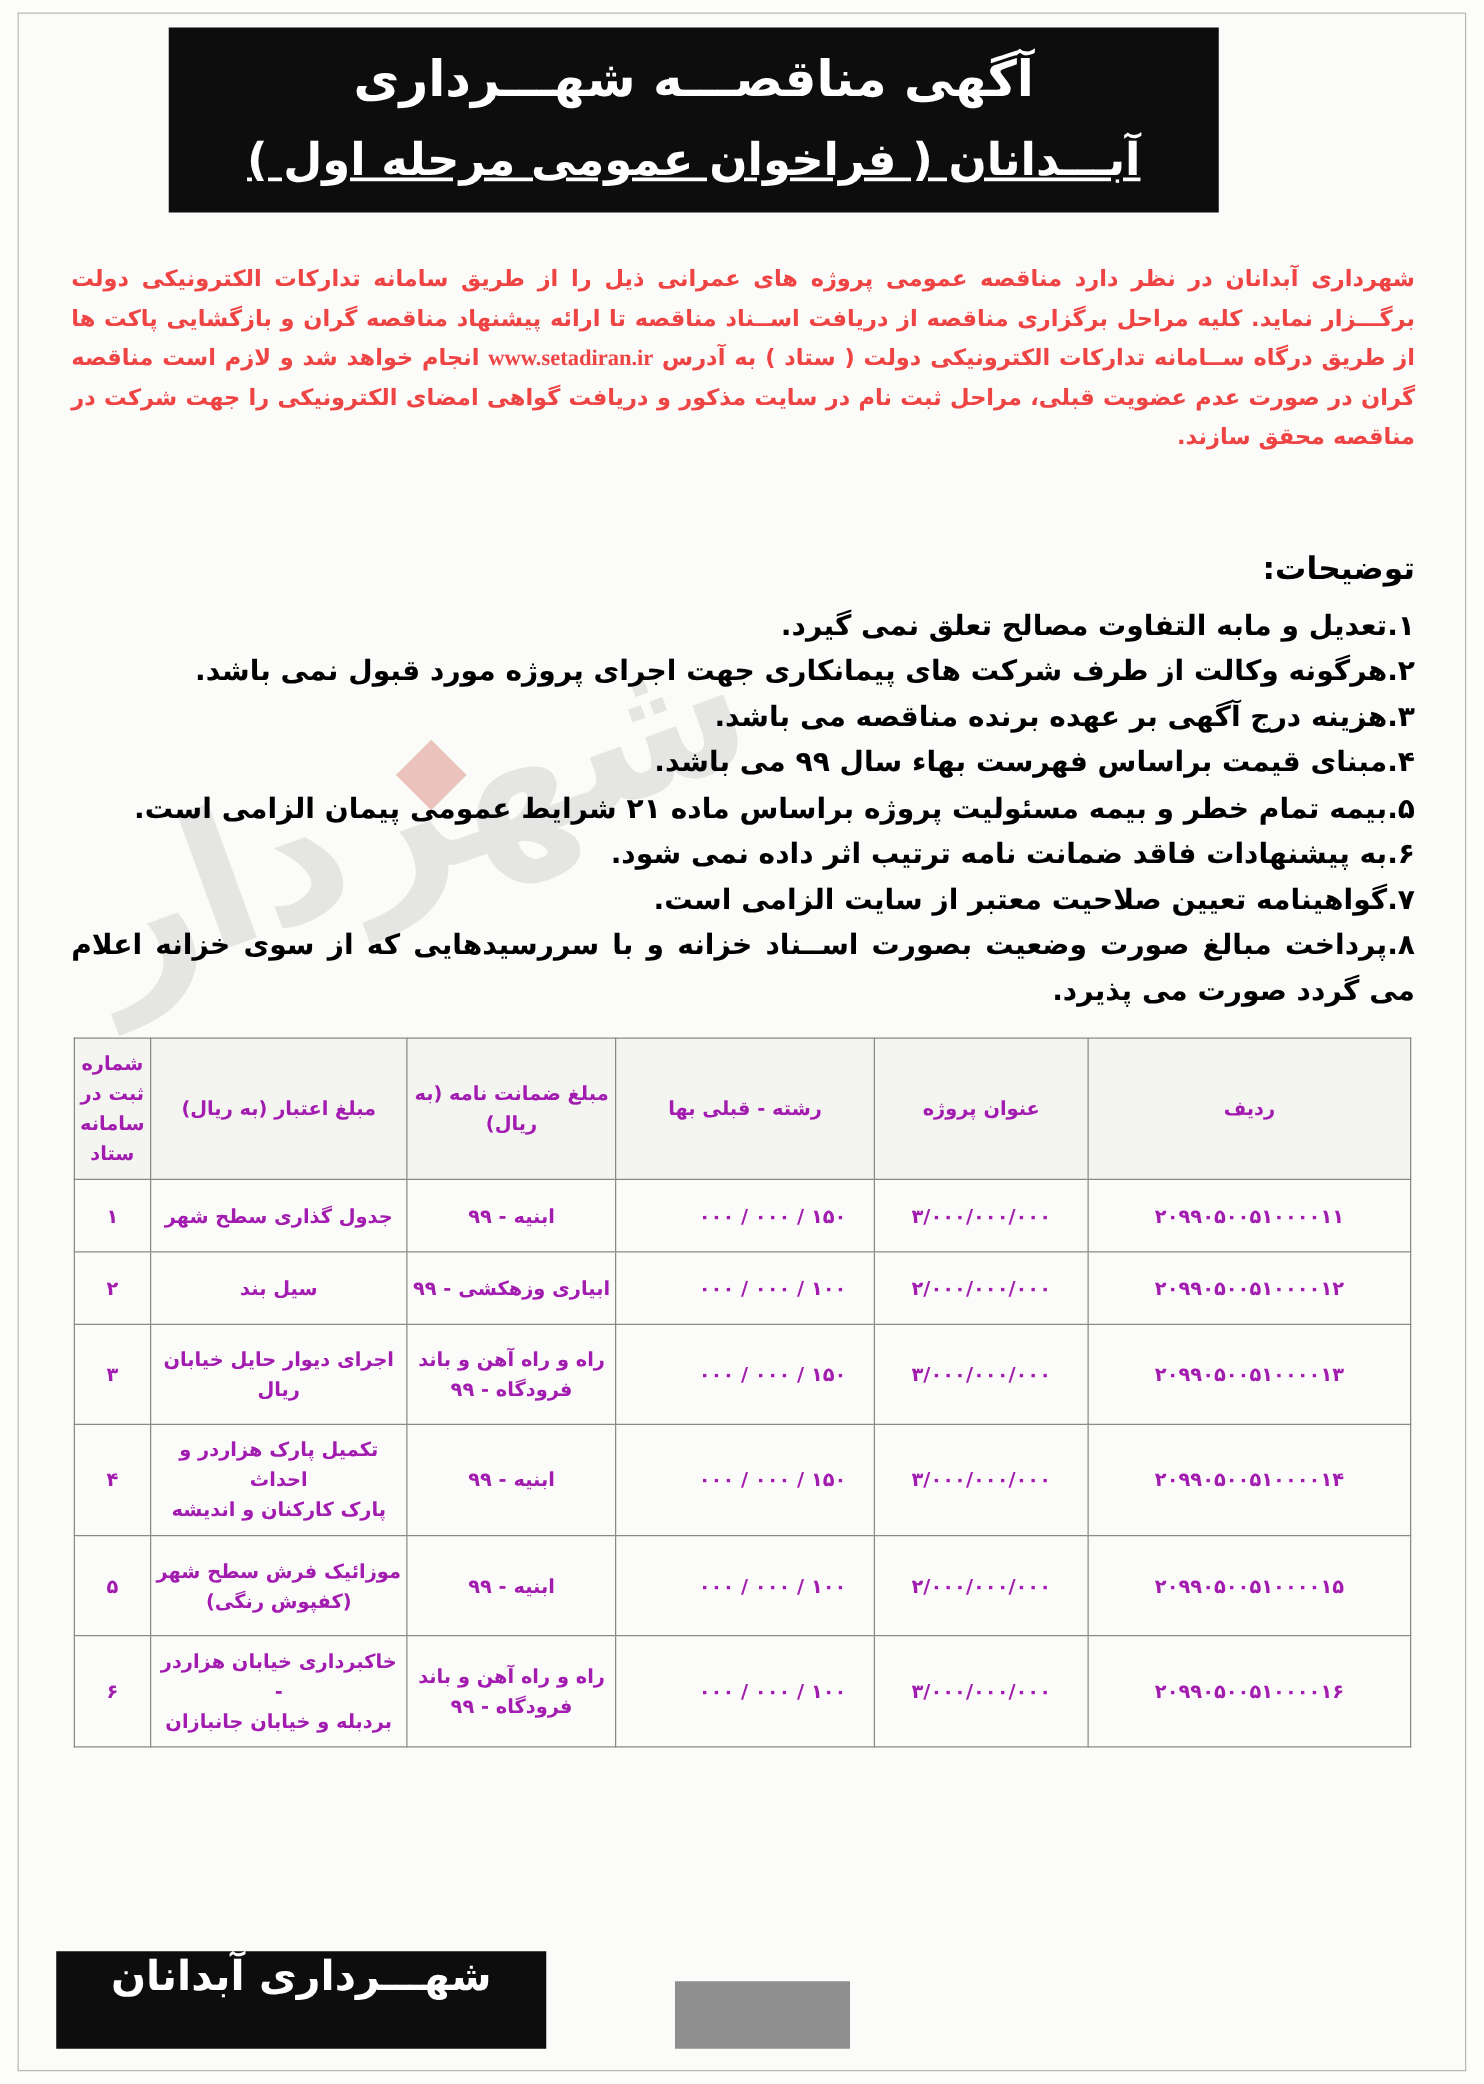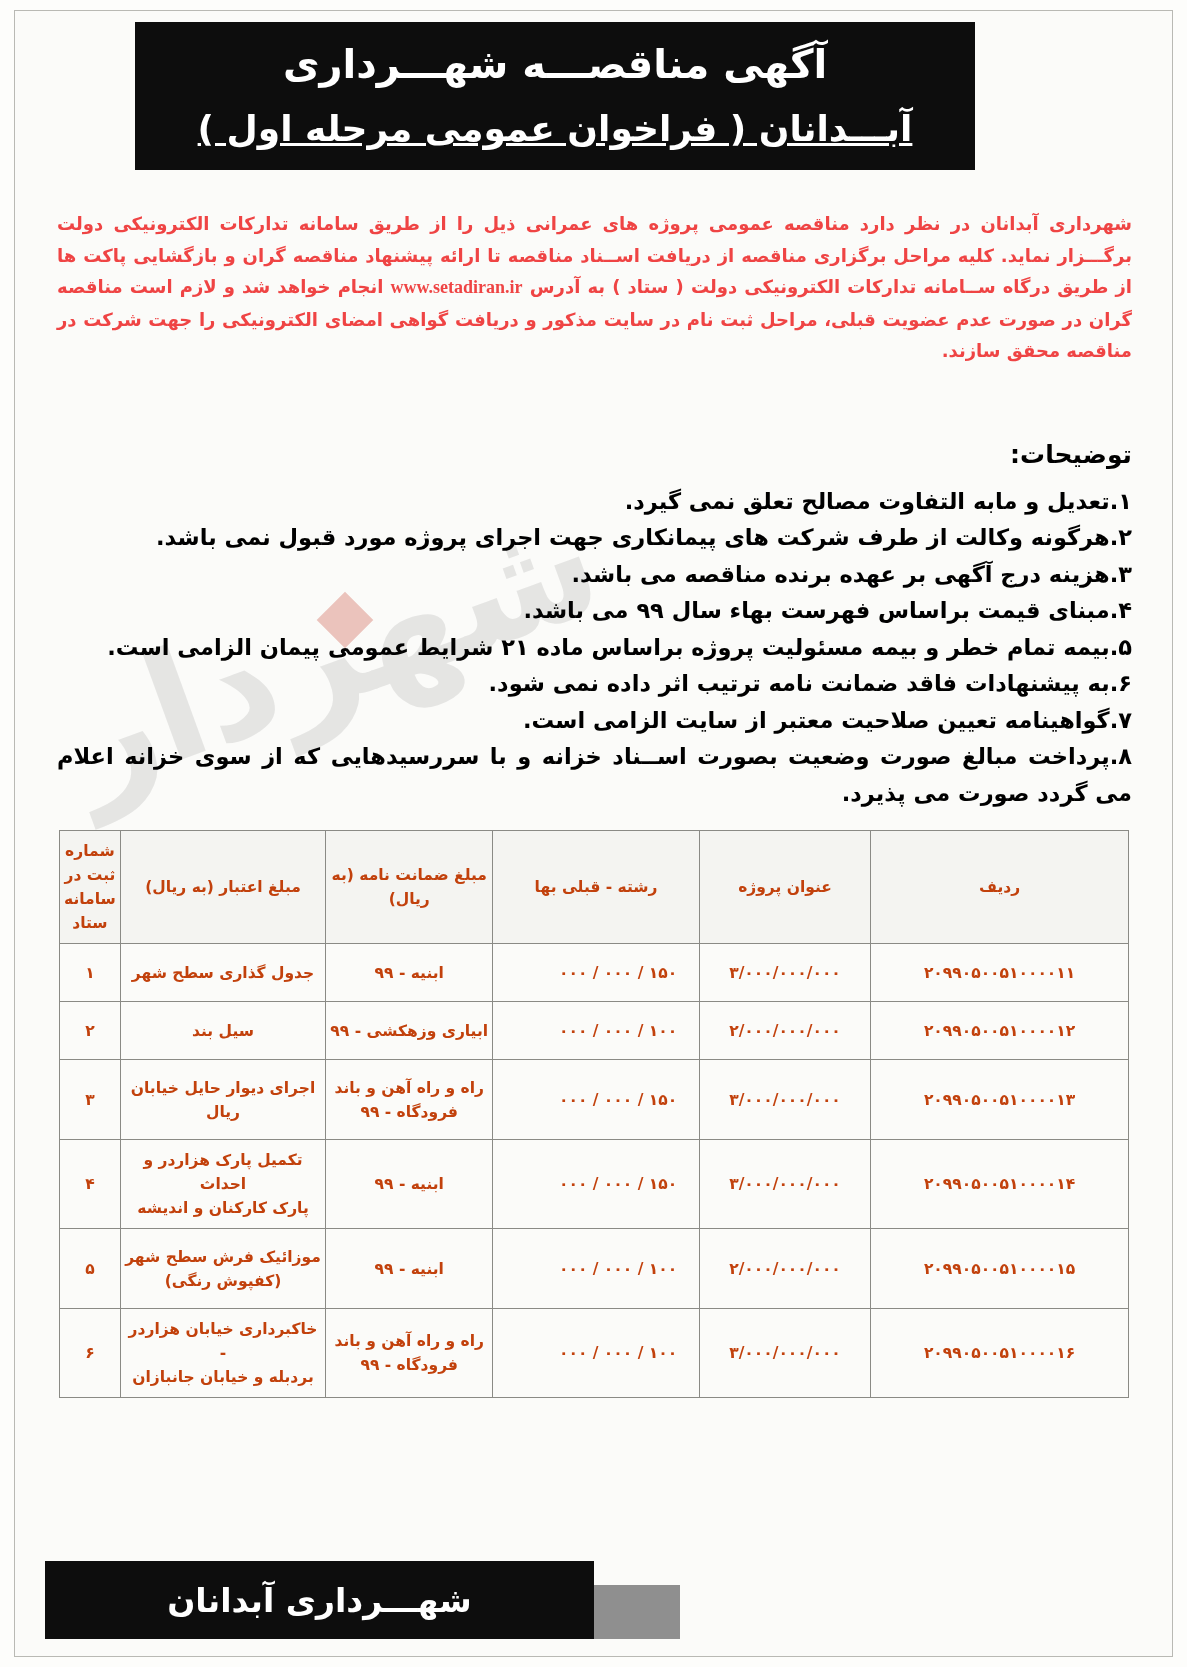--- a/index.html
+++ b/index.html
@@ -140,21 +140,21 @@
     width: 1070px;
     border-collapse: collapse;
     font-size: 15.5px;
     background: transparent;
   }
   table.tender th, table.tender td {
     border: 1px solid #8a8a85;
     text-align: center;
     vertical-align: middle;
     padding: 8px 4px;
-    color: #c2410c;
+    color: #a21caf;
     line-height: 1.55;
     font-weight: bold;
   }
   table.tender thead th {
     height: 72px;
     font-size: 15.5px;
     background: #f4f4f1;
   }
   table.tender td.num { width: 44px; }
   table.tender td.title { width: 210px; }
@@ -164,26 +164,26 @@
   table.tender td.reg { width: 260px; }
   table.tender tbody tr { height: 58px; }
   table.tender tbody tr.tall { height: 80px; }
   .cell-lines span { display: block; }
 
   
   .footer-black {
     position: absolute;
     left: 45px;
     bottom: 28px;
-    width: 549px;
+    width: 392px;
     height: 78px;
     background: #0d0d0d;
     color: #fff;
     display: flex;
-    align-items: center;
+    align-items: flex-start;
     justify-content: center;
     font-size: 33px;
     font-weight: bold;
     letter-spacing: 1px;
   }
   .footer-grey {
     position: absolute;
     left: 540px;
     bottom: 28px;
     width: 140px;

